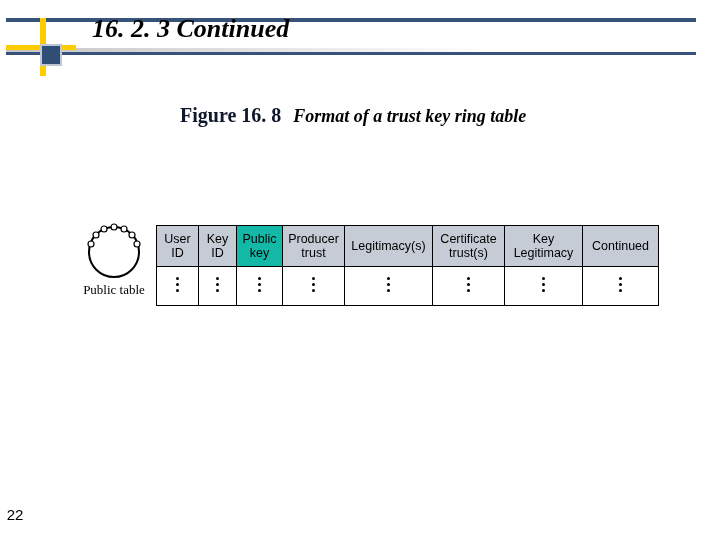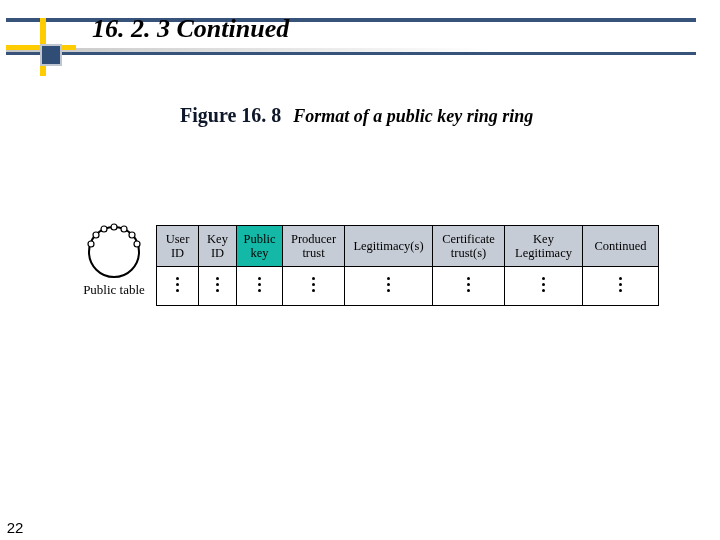--- a/index.html
+++ b/index.html
@@ -121,21 +121,21 @@
   }
 
   
   .key-table-wrap {
     position: absolute;
     left: 156px;
     top: 225px;
   }
   table.key-table {
     border-collapse: collapse;
-    font-family: Liberation Serif, serif;
+    font-family: Liberation Sans, sans-serif;
     padding-left: 39px;
   }
   table.key-table th {
     background: #c6ccd6;
     border: 1px solid #000;
     font-size: 12.5px;
     font-weight: normal;
     line-height: 1.15;
     padding: 3px 4px;
     text-align: center;
@@ -173,21 +173,21 @@
   .col-pt    { width: 62px; }
   .col-cert  { width: 88px; }
   .col-ct    { width: 72px; }
   .col-kl    { width: 78px; }
   .col-ts    { width: 76px; }
 
   
   .page-num {
     position: absolute;
     left: 0px;
-    bottom: 4px;
+    bottom: 17px;
     width: 30px;
     text-align: center;
     font-family: Arial, Helvetica, sans-serif;
     font-size: 15px;
     color: #000;
   }
 </style>
 </head>
 <body>
 
@@ -196,21 +196,21 @@
 <div class="hdr-blue-bottom"></div>
 <div class="hdr-yellow-h"></div>
 <div class="hdr-yellow-v"></div>
 <div class="hdr-blue-square-border"></div>
 <div class="hdr-blue-square"></div>
 
 <div class="section-title">16. 2. 3  Continued</div>
 
 <div class="figure-caption">
   <span class="figure-label">Figure 16. 8</span>
-  <span class="figure-desc">Format of a public key ring ring</span>
+  <span class="figure-desc">Format of a trust key ring table</span>
 </div>
 
 <div class="ring-wrap">
   <svg class="ring-svg" width="68" height="58" viewBox="0 0 68 58">
     <circle cx="34" cy="30" r="25" fill="none" stroke="#000" stroke-width="2"></circle>
 
     <circle cx="34" cy="5" r="3" fill="#fff" stroke="#000" stroke-width="1.2"></circle>
     <circle cx="44" cy="7" r="3" fill="#fff" stroke="#000" stroke-width="1.2"></circle>
     <circle cx="52" cy="13" r="3" fill="#fff" stroke="#000" stroke-width="1.2"></circle>
     <circle cx="57" cy="22" r="3" fill="#fff" stroke="#000" stroke-width="1.2"></circle>

